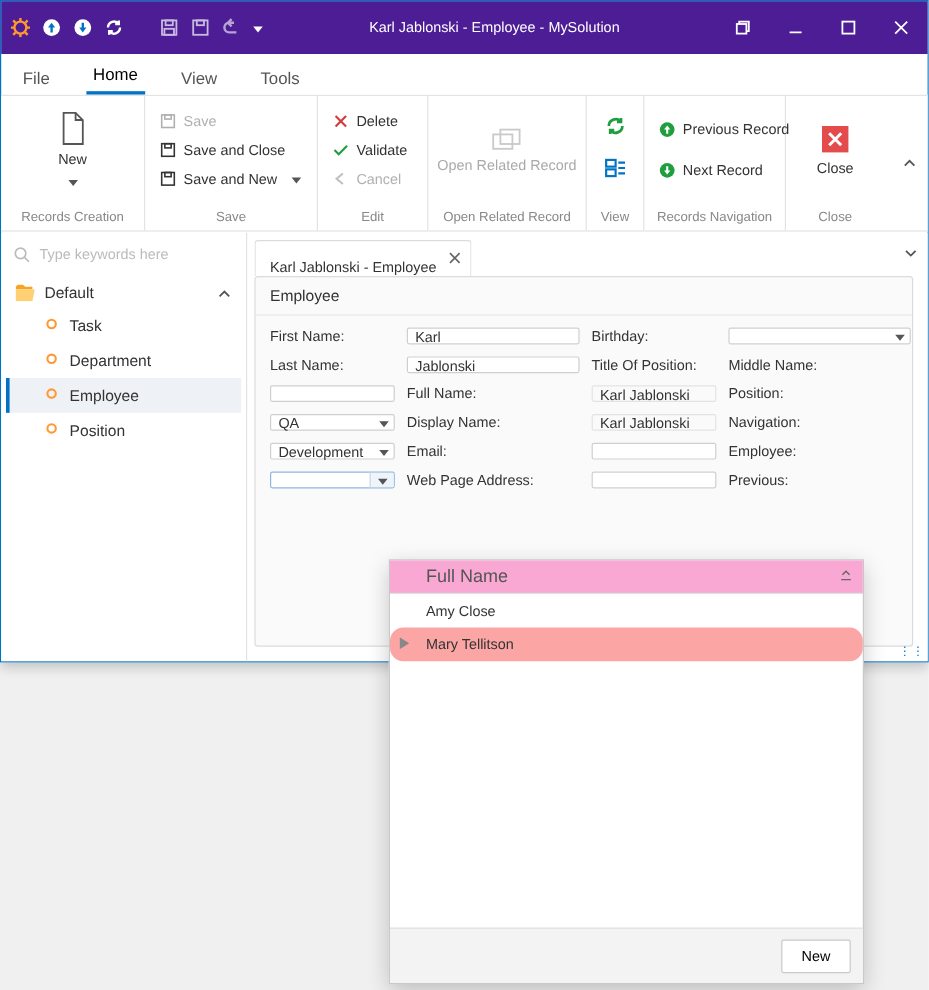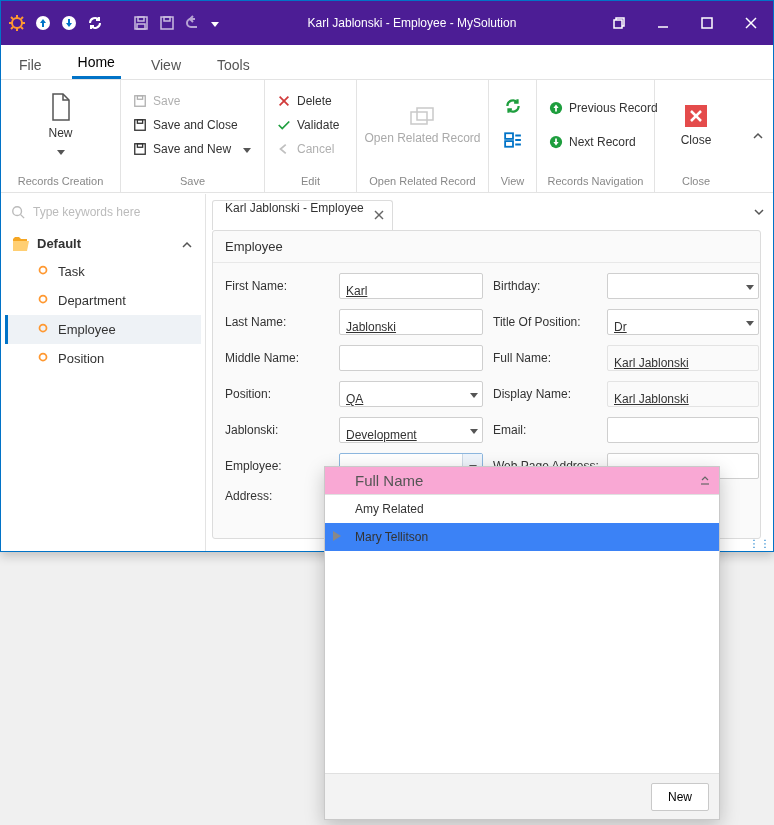--- a/index.html
+++ b/index.html
@@ -40,44 +40,44 @@
   .stack { display:flex; flex-direction:column; gap:6px; padding:6px 6px; }
   .stack.center { align-items:center; justify-content:center; width:100%; gap:12px;}
 
   
   .content { position:absolute; top:193px; left:0; right:0; bottom:0; background:#fff;}
   .sidebar { position:absolute; left:0; top:0; bottom:0; width:205px; border-right:1px solid #e3e3e3; }
   .main    { position:absolute; left:205px; right:0; top:0; bottom:0; }
 
   .search { height:36px; display:flex; align-items:center; gap:8px; padding:0 10px; color:#bbb; font-size:12px; }
   .tree { padding:0 4px;}
-  .tree-group { display:flex; align-items:flex-end; gap:8px; padding:6px 8px; font-size:13px; color:#333; font-weight:700;}
+  .tree-group { display:flex; align-items:flex-end; gap:8px; padding:6px 8px; font-size:13px; color:#333; font-weight:400;}
   .tree-group .spacer{flex:1;}
   .tree-item { display:flex; align-items:center; gap:8px; padding:6px 8px 6px 28px; font-size:13px; color:#333; cursor:pointer; border-left:3px solid transparent;}
   .tree-item.selected { background:#eef2f6; border-left:3px solid #0173c7;}
 
   .tabbar { height:36px; display:flex; align-items:flex-end; padding-left:6px; position:relative;}
-  .tab { height:30px; border:1px solid #dcdcdc; border-bottom:none; background:#fff; padding:0 28px 0 12px; display:flex; align-items:flex-start; font-size:12px; color:#333; position:relative; border-radius:3px 3px 0 0;}
+  .tab { height:30px; border:1px solid #dcdcdc; border-bottom:none; background:#fff; padding:0 28px 0 12px; display:flex; align-items:flex-end; font-size:12px; color:#333; position:relative; border-radius:3px 3px 0 0;}
   .tab .close { position:absolute; right:8px; top:50%; transform:translateY(-50%); cursor:pointer;}
   .tabbar .chev { position:absolute; right:8px; top:10px; color:#555; cursor:pointer;}
 
   .formwrap { position:absolute; top:36px; left:6px; right:12px; bottom:12px; border:1px solid #dcdcdc; border-radius:3px; background:#fafafa; padding:0; }
   .formheader { height:32px; display:flex; align-items:center; padding:0 12px; font-size:13px; color:#333; border-bottom:1px solid #e8e8e8;}
   .formgrid { padding:10px 12px 6px 12px; display:grid; grid-template-columns: 104px 144px 104px 152px; column-gap:10px; row-gap:10px; font-size:12px; color:#333; align-items:center;}
   .formgrid .lbl { white-space:nowrap; }
-  .fld { height:26px; border:1px solid #cfcfcf; background:#fff; border-radius:2px; padding:0 6px; display:flex; align-items:flex-end; font-size:12px; color:#333; position:relative;text-decoration:underline;}
+  .fld { height:14px; border:1px solid #cfcfcf; background:#fff; border-radius:2px; padding:0 6px; display:flex; align-items:flex-start; font-size:12px; color:#333; position:relative;}
   .fld .dd { position:absolute; right:4px; top:50%; transform:translateY(-50%); color:#555;}
   .fld.ro { background:#fafafa; border-color:#e3e3e3;}
 
   
   .popup { position:absolute; left:534px; top:666px; width:396px; height:354px; background:#fff; border:1px solid #c9c9c9; box-shadow:0 6px 18px rgba(0,0,0,.22); z-index:1000; display:flex; flex-direction:column;}
   .popup .ph { height:28px; background:#f9a8d4; border-bottom:1px solid #e0e0e0; display:flex; align-items:center; padding:0 10px 0 30px; font-size:15px; color:#555; position:relative;}
   .popup .ph .sort { position:absolute; right:8px; top:6px; color:#666;}
   .popup .row { height:28px; display:flex; align-items:center; padding:0 10px 0 30px; font-size:12px; color:#333; position:relative; cursor:pointer;}
-  .popup .row.selected { background:#3b82f6;}
+  .popup .row.selected { background:#fca5a5;border-radius:11px;}
   .popup .row .indicator{ position:absolute; left:8px; top:50%; transform:translateY(-50%); color:#888;}
   .popup .footer{ margin-top:auto; height:46px; background:#f3f3f3; border-top:1px solid #e0e0e0; display:flex; align-items:center; justify-content:flex-end; padding:0 10px;}
   .popup .footer .btn{ height:28px; padding:0 16px; border:1px solid #c9c9c9; background:#fff; border-radius:2px; font-size:12px; cursor:pointer; display:flex; align-items:center;}
 
   .grips{ position:absolute; right:2px; color:#0173c7; font-size:10px; letter-spacing:1px;}
   .chevd::after{content:"";display:inline-block;border-left:4px solid transparent;border-right:4px solid transparent;border-top:5px solid currentColor;}
 </style>
 </head>
 <body>
 
@@ -398,45 +398,41 @@
           <div class="fld">
               <span></span>
               <span class="dd chevd"></span>
             </div>
 
           <div class="lbl">Last Name:</div>
           <div class="fld">
               <span>Jablonski</span>
             </div>
           <div class="lbl">Title Of Position:</div>
-          <div class="fld">
-              <span>Dr</span>
-              <span class="dd chevd"></span>
-            </div>
 
           <div class="lbl">Middle Name:</div>
           <div class="fld">
               <span></span>
             </div>
           <div class="lbl">Full Name:</div>
           <div class="fld ro">
               <span>Karl Jablonski</span>
             </div>
 
           <div class="lbl">Position:</div>
           <div class="fld">
               <span>QA</span>
               <span class="dd chevd"></span>
             </div>
           <div class="lbl">Display Name:</div>
           <div class="fld ro">
               <span>Karl Jablonski</span>
             </div>
 
-          <div class="lbl">Jablonski:</div>
+          <div class="lbl">Navigation:</div>
           <div class="fld">
               <span>Development</span>
               <span class="dd chevd"></span>
             </div>
           <div class="lbl">Email:</div>
           <div class="fld">
               <span></span>
             </div>
 
           <div class="lbl">Employee:</div>
@@ -444,39 +440,39 @@
               <span></span>
               <span class="dd" style="background:#eef4fb;border-left:1px solid #cdd9e6;width:20px;height:100%;right:0;display:flex;align-items:center;justify-content:center">
                 <span class="chevd" style="color:#555"></span>
               </span>
             </div>
           <div class="lbl">Web Page Address:</div>
           <div class="fld">
               <span></span>
             </div>
 
-          <div class="lbl">Address:</div>
+          <div class="lbl">Previous:</div>
         </div>
       </div>
 
       <span class="grips" style="bottom:2px">⋮⋮</span>
     </div>
   </div>
 </div>
 
 <div class="popup" style="left:324px; top:466px;">
   <div class="ph">
     <span>Full Name</span>
     <span class="sort"><svg width="12" height="12" viewBox="0 0 12 12" stroke="#666" stroke-width="1.2" fill="none">
           <path d="M3 5l3-3 3 3"></path>
           <line x1="2" y1="9" x2="10" y2="9"></line>
         </svg></span>
   </div>
   <div class="row">
-      <span>Amy Related</span>
+      <span>Amy Close</span>
     </div>
   <div class="row selected">
     <span class="indicator"><svg width="8" height="10" viewBox="0 0 8 10" fill="#888">
           <path d="M0 0l8 5-8 5z"></path>
         </svg></span>
     <span>Mary Tellitson</span>
   </div>
   <div class="footer">
     <div class="btn">
         <span>New</span>

